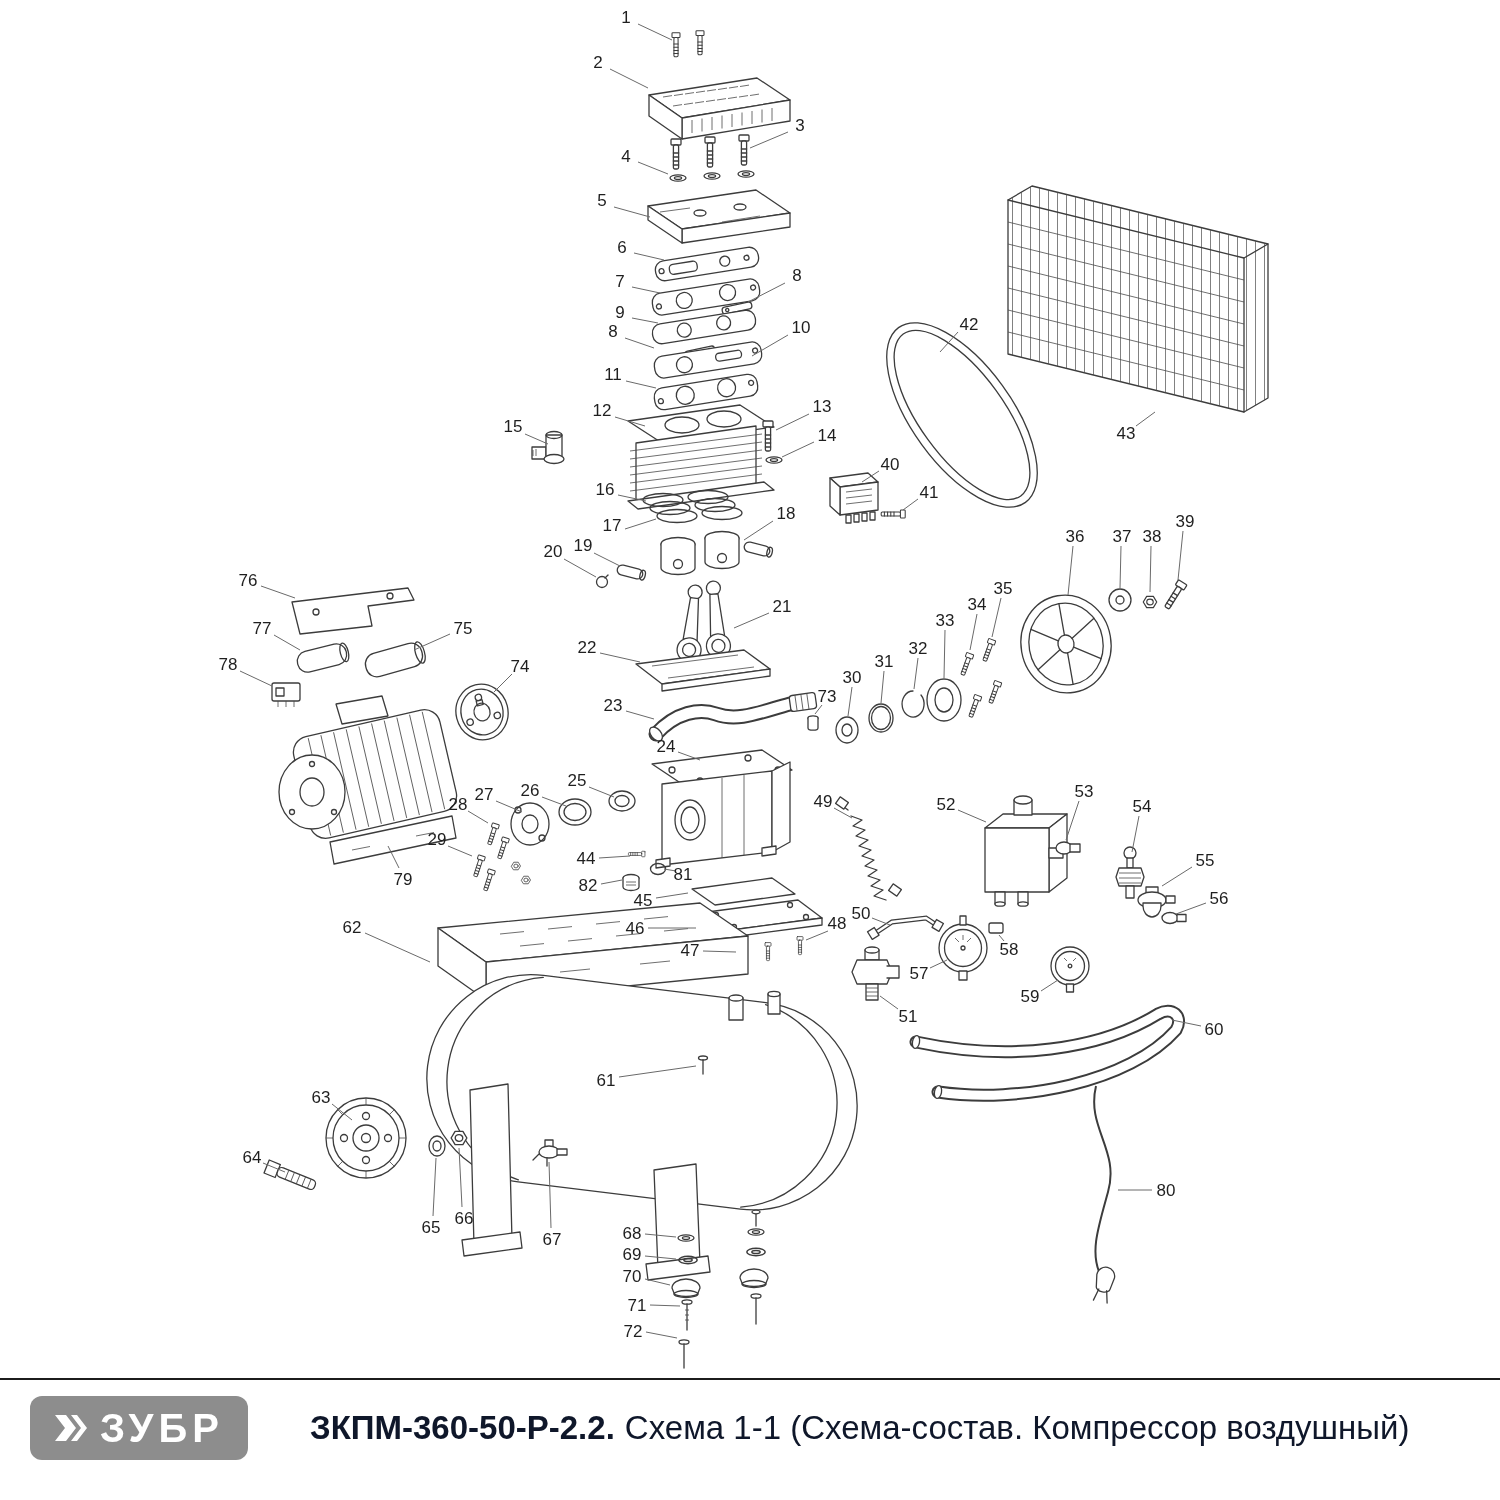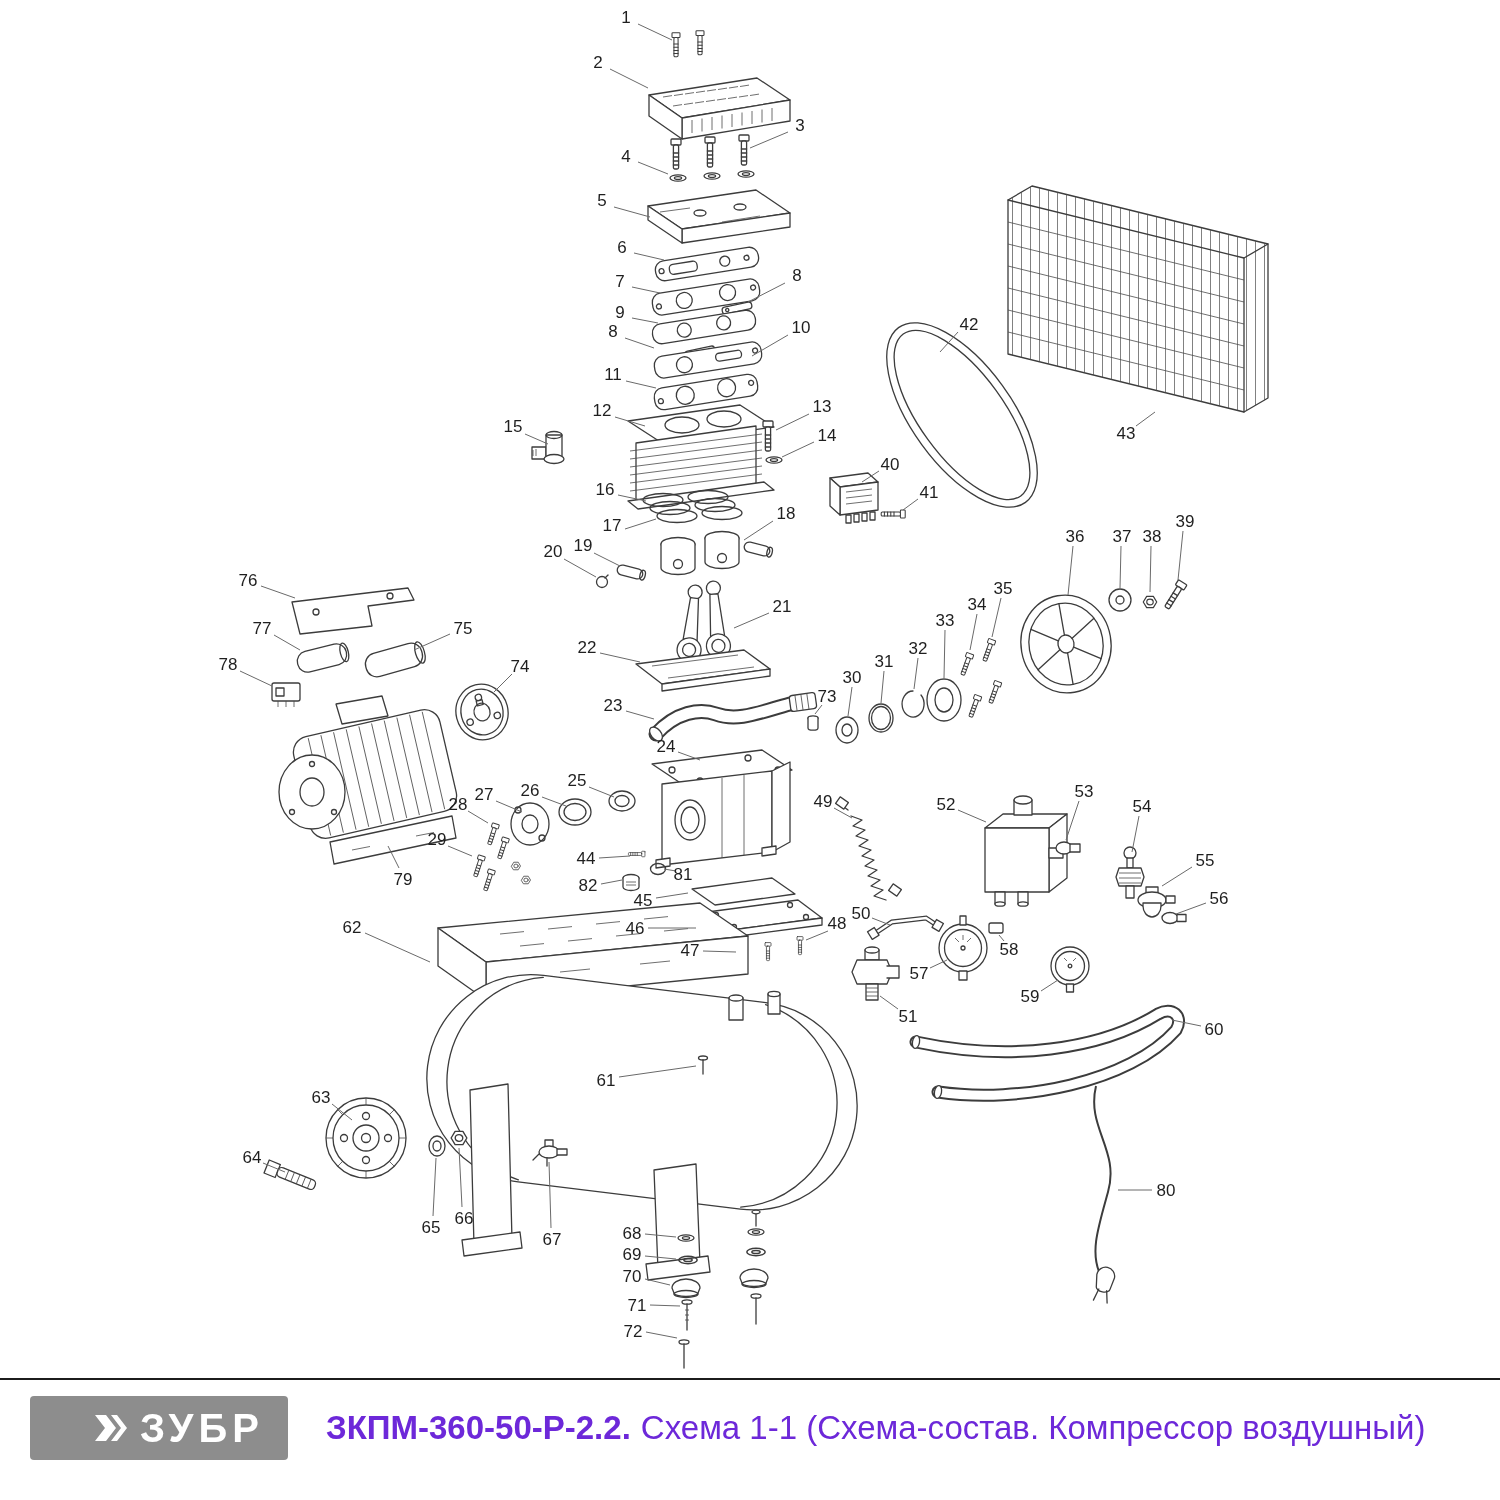--- a/index.html
+++ b/index.html
@@ -8,24 +8,24 @@
   .stage{position:absolute;inset:0;}
   svg text{user-select:none;}
   .p{fill:none;stroke:#3c3c3c;stroke-width:1.3;stroke-linecap:round;stroke-linejoin:round;}
   .pf{fill:#fff;stroke:#3c3c3c;stroke-width:1.3;stroke-linecap:round;stroke-linejoin:round;}
   .thin{fill:none;stroke:#4a4a4a;stroke-width:0.8;}
   .leader{stroke:#6a6a6a;stroke-width:1;}
   .plabel{font:17px "Liberation Sans",sans-serif;fill:#1f1f1f;text-anchor:middle;}
   .footer{position:absolute;left:0;right:0;top:1378px;background:#fff;}
   .footer-rule{height:2px;background:#1c1c1c;}
   .footer-row{display:flex;align-items:center;gap:38px;padding:16px 0 0 30px;}
-  .brand-badge{background:#8d8d8d;border-radius:4px;width:218px;height:64px;
-               display:flex;align-items:center;justify-content:center;gap:10px;padding-left:40px;}
+  .brand-badge{background:#8d8d8d;border-radius:12px;width:218px;height:64px;
+               display:flex;align-items:center;justify-content:center;gap:10px;}
   .brand-text{color:#fff;font-weight:700;font-size:40px;letter-spacing:5px;}
-  .title-text{font-size:33px;color:#6d28d9;white-space:nowrap;}
+  .title-text{font-size:33px;color:#0f172a;white-space:nowrap;margin-left:24px;}
   .model{font-weight:700;}
   .scheme{font-weight:400;margin-left:10px;}
 </style>
 </head>
 <body>
 
 <div class="stage">
 <svg width="1500" height="1500" viewBox="0 0 1500 1500" xmlns="http://www.w3.org/2000/svg">
   <defs>
     <pattern id="mesh" width="9" height="9" patternUnits="userSpaceOnUse">

